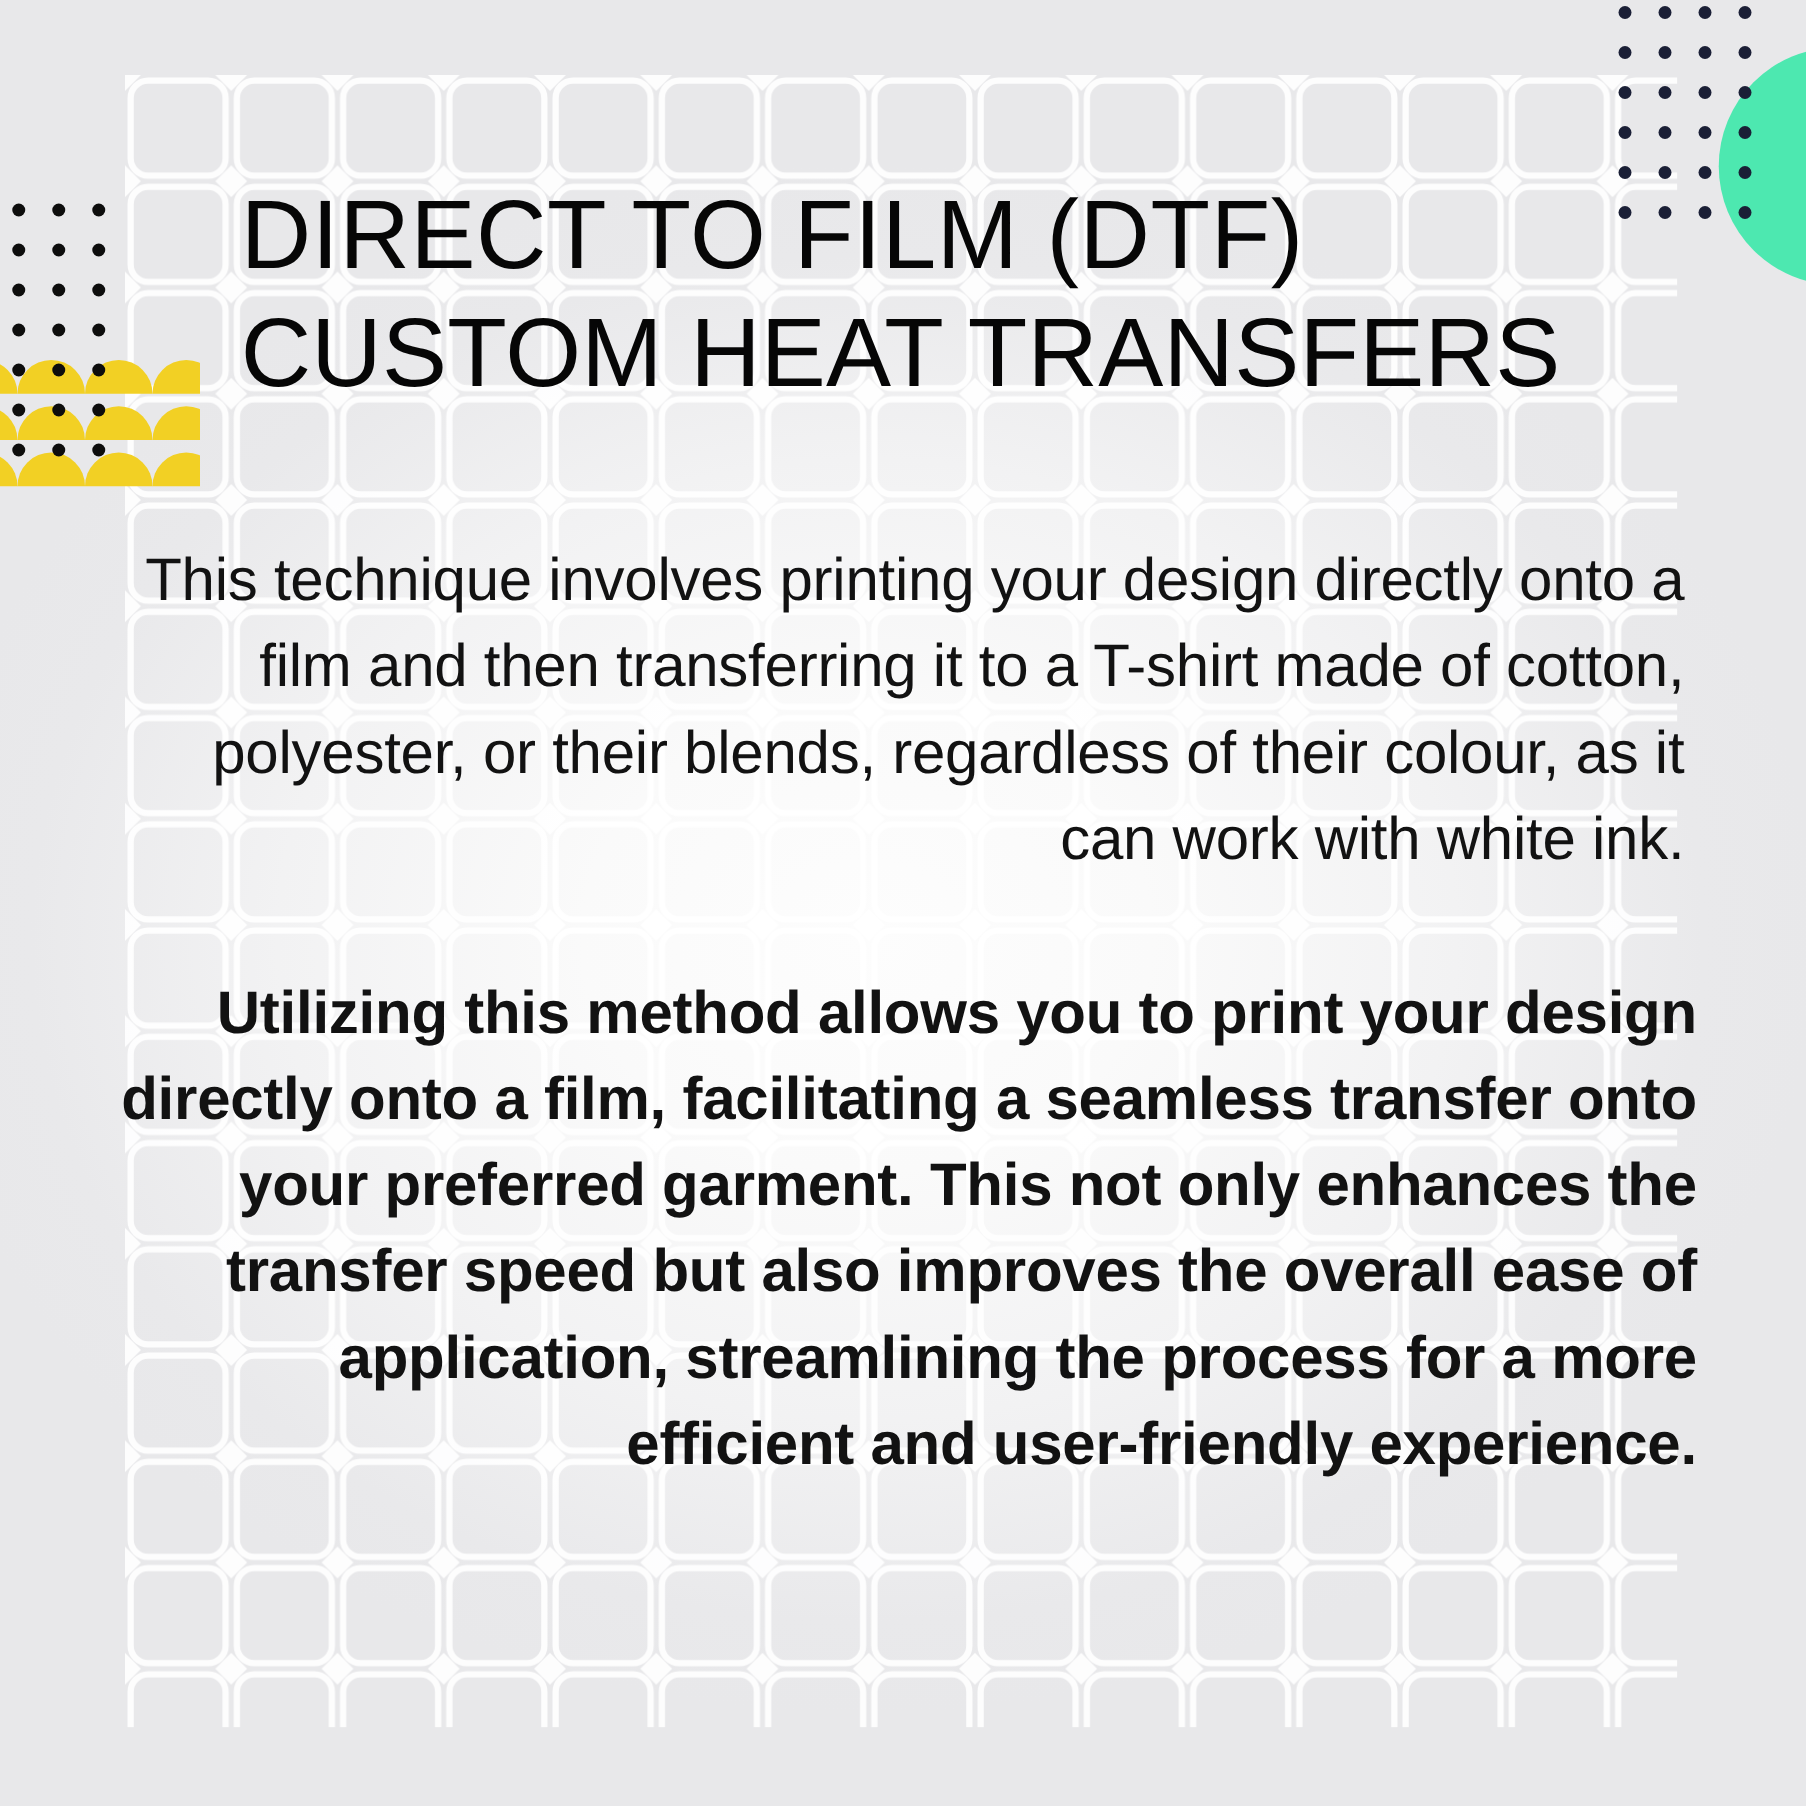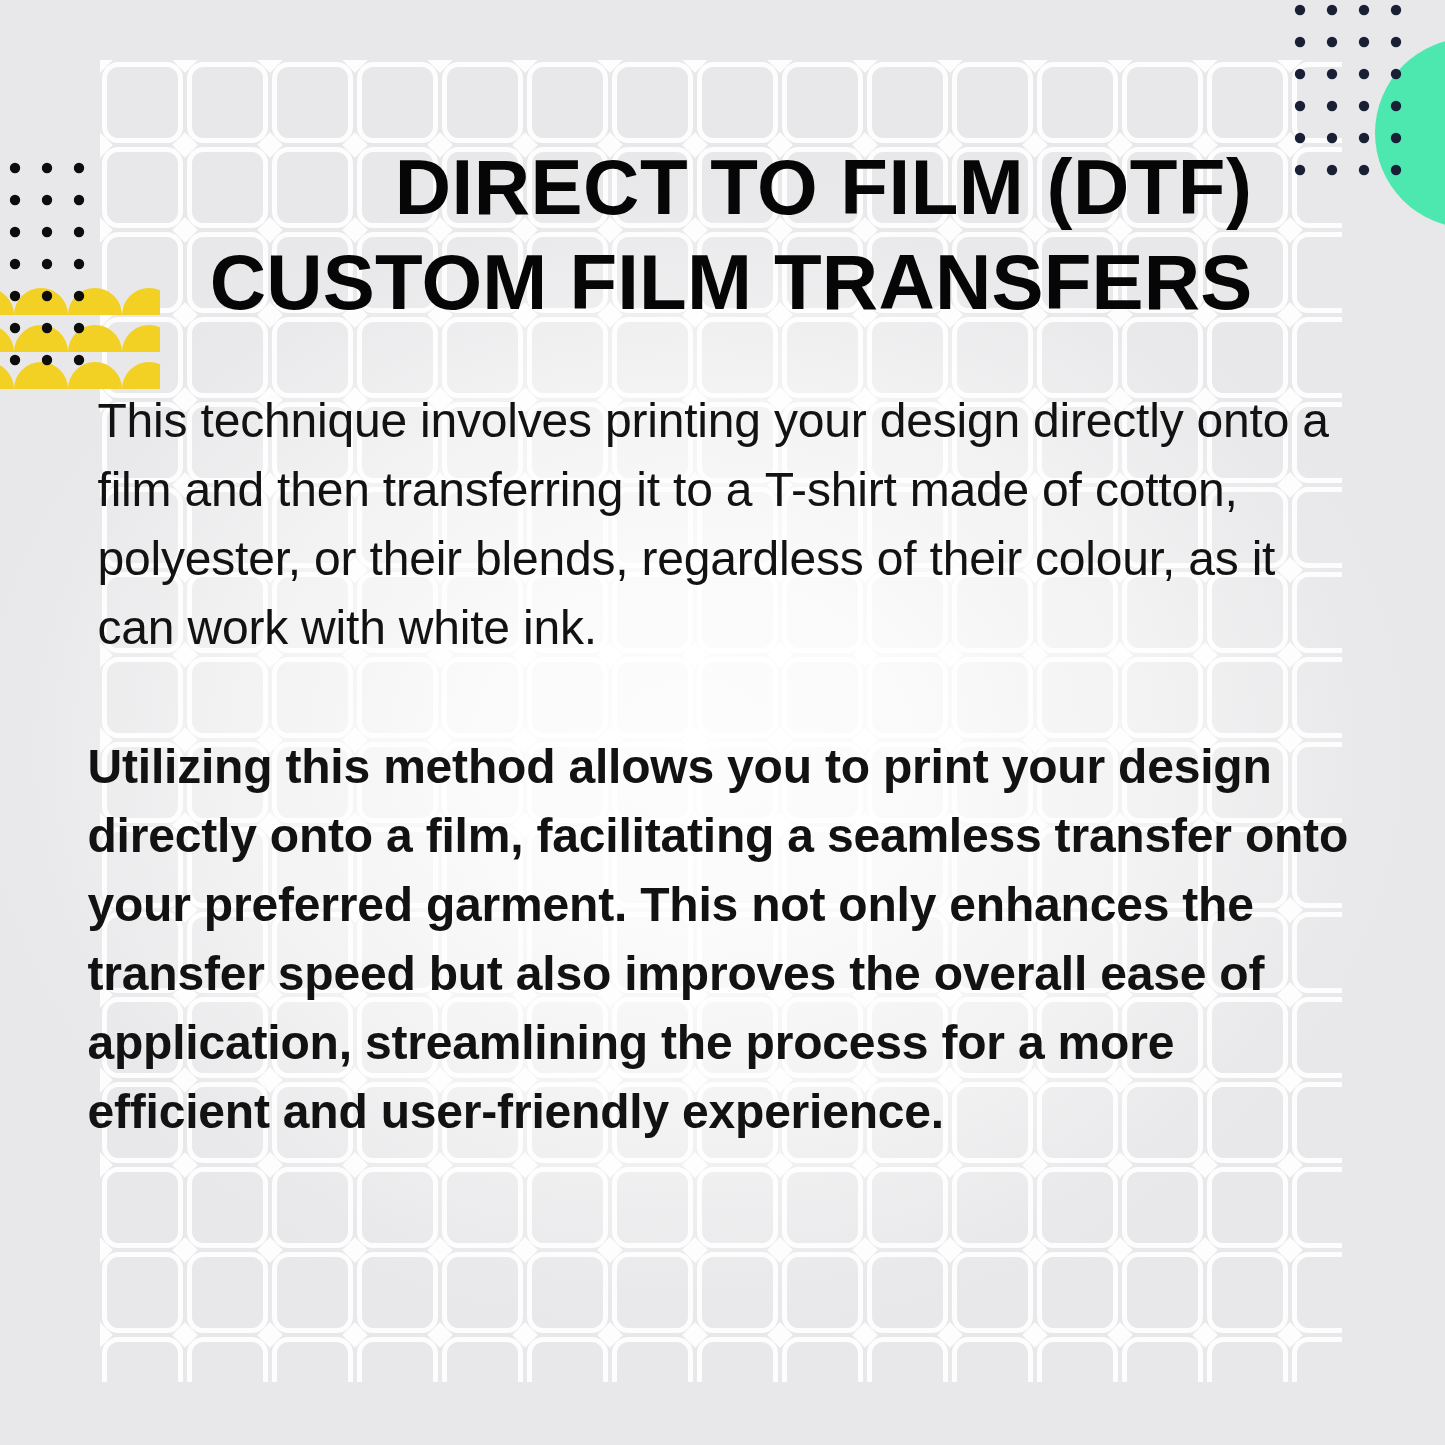--- a/index.html
+++ b/index.html
@@ -66,41 +66,41 @@
     display: flex;
     flex-direction: column;
     align-items: center;
   }
 
   .title {
     margin: 0;
     padding: 0;
     width: 1060px;
     margin-top: 140px;
-    text-align: right;
+    text-align: left;
     font-family: "Liberation Sans", sans-serif;
-    font-weight: 700;
+    font-weight: 400;
     font-size: 78px;
     line-height: 95px;
     letter-spacing: 0.5px;
     color: #060606;
     transform: scaleX(1.0);
   }
   .title-line {
     display: block;
     white-space: nowrap;
   }
   .title-line.l2 {
     letter-spacing: 0.2px;
   }
 
   .body-block {
     width: 1270px;
-    margin-top: 56px;
-    text-align: left;
+    margin-top: 100px;
+    text-align: right;
   }
   .para {
     margin: 0 auto;
     color: #121212;
     font-family: "Liberation Sans Narrow", "Liberation Sans", sans-serif;
     font-weight: 400;
     font-size: 48px;
     line-height: 69px;
     letter-spacing: -0.2px;
   }
@@ -206,21 +206,21 @@
           <circle cx="47" cy="205" r="5.2"></circle>
           <circle cx="79" cy="205" r="5.2"></circle>
       </g>
     </svg>
   </div>
 
   <div class="content">
 
     <h1 class="title">
       <span class="title-line l1">DIRECT TO FILM (DTF)</span>
-      <span class="title-line l2">CUSTOM FILM TRANSFERS</span>
+      <span class="title-line l2">CUSTOM HEAT TRANSFERS</span>
     </h1>
 
     <div class="body-block">
       <p class="para p1">This technique involves printing your design directly onto a film and then transferring it to a T-shirt made of cotton, polyester, or their blends, regardless of their colour, as it can work with white ink.</p>
       <p class="para p2">Utilizing this method allows you to print your design directly onto a film, facilitating a seamless transfer onto your preferred garment. This not only enhances the transfer speed but also improves the overall ease of application, streamlining the process for a more efficient and user-friendly experience.</p>
     </div>
 
   </div>
 
 </div>

